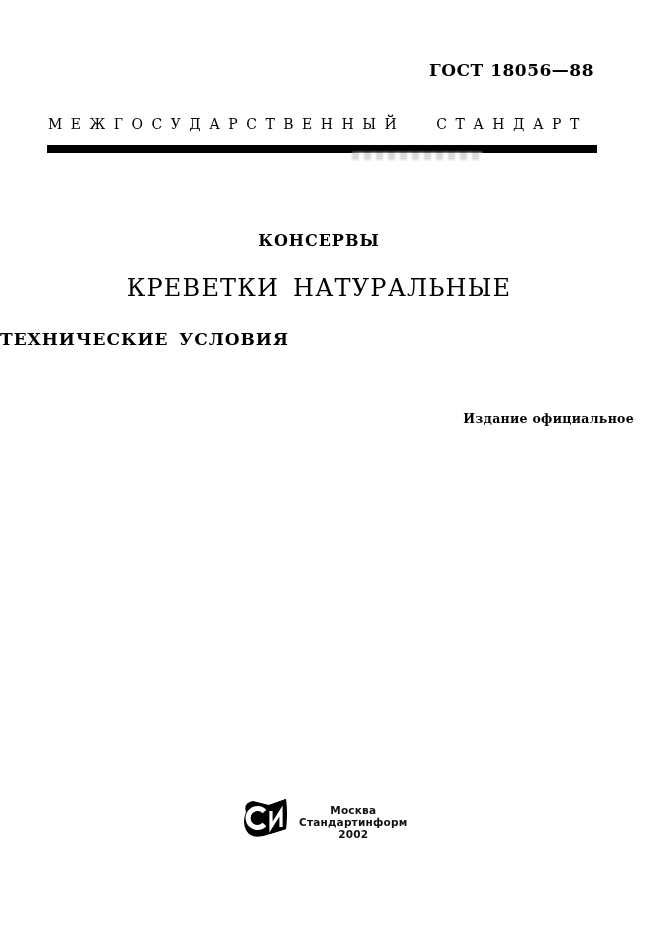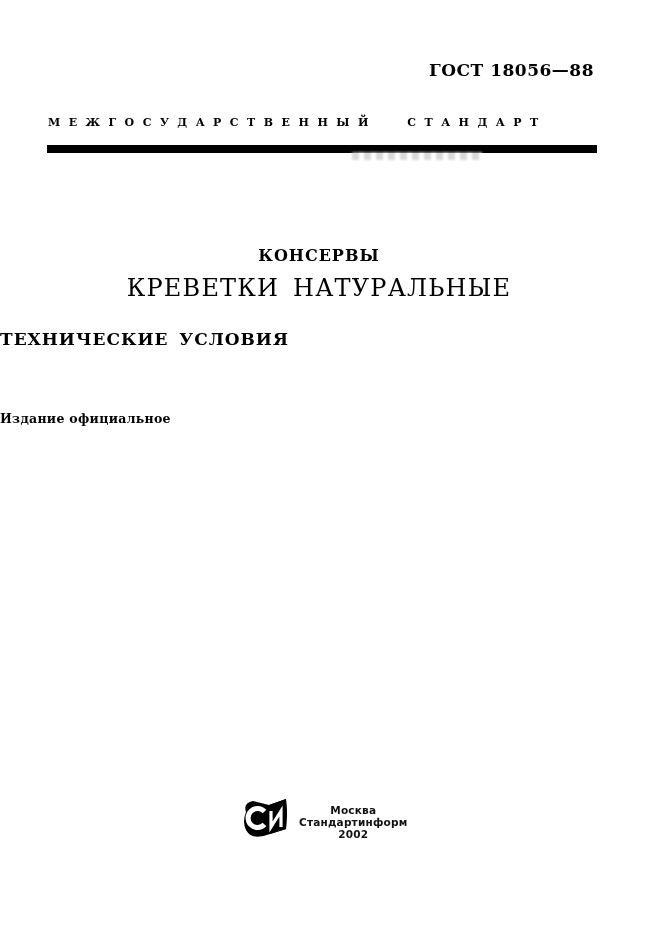--- a/index.html
+++ b/index.html
@@ -22,22 +22,22 @@
     right: 67px;
     font-size: 17px;
     font-weight: bold;
     letter-spacing: 0.5px;
     white-space: nowrap;
   }
   .standard-type {
     position: absolute;
     top: 116px;
     left: 48px;
-    font-size: 11px;
-    font-weight: bold;
+    font-size: 14px;
+    font-weight: normal;
     letter-spacing: 8.5px;
     word-spacing: 18px;
     white-space: nowrap;
   }
   .divider-bar {
     position: absolute;
     top: 145px;
     left: 47px;
     width: 550px;
     height: 8px;
@@ -50,21 +50,21 @@
     width: 130px;
     height: 8px;
     background: repeating-linear-gradient(90deg,
       #c9c9c9 0px, #c9c9c9 7px,
       #ffffff 7px, #ffffff 12px);
     filter: blur(1.2px);
     opacity: 0.7;
   }
   .doc-group {
     position: absolute;
-    top: 246px;
+    top: 231px;
     left: 0;
     width: 638px;
     text-align: center;
     font-size: 16px;
     font-weight: bold;
     letter-spacing: 1px;
     white-space: nowrap;
   }
   .doc-title {
     position: absolute;
@@ -88,21 +88,21 @@
     font-weight: bold;
     letter-spacing: 1px;
     word-spacing: 4px;
     white-space: nowrap;
   }
   .edition-note {
     position: absolute;
     top: 411px;
     left: 0;
     width: 634px;
-    text-align: left;
+    text-align: right;
     font-size: 12.5px;
     font-weight: bold;
     letter-spacing: 0.3px;
   }
   .imprint {
     position: absolute;
     top: 796px;
     left: 240px;
     display: flex;
     align-items: center;

